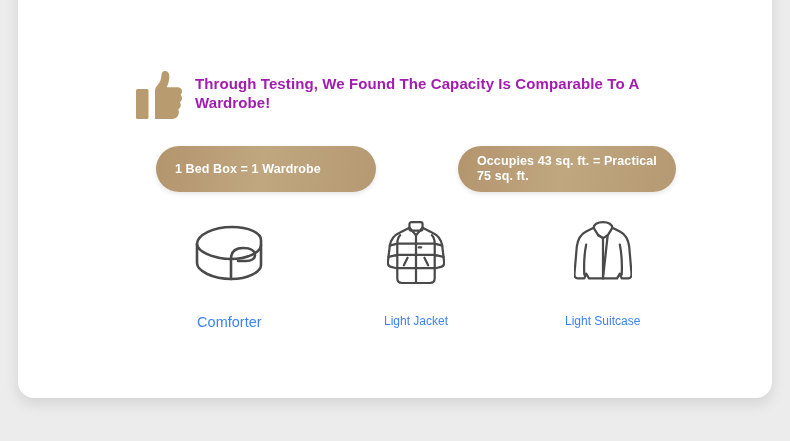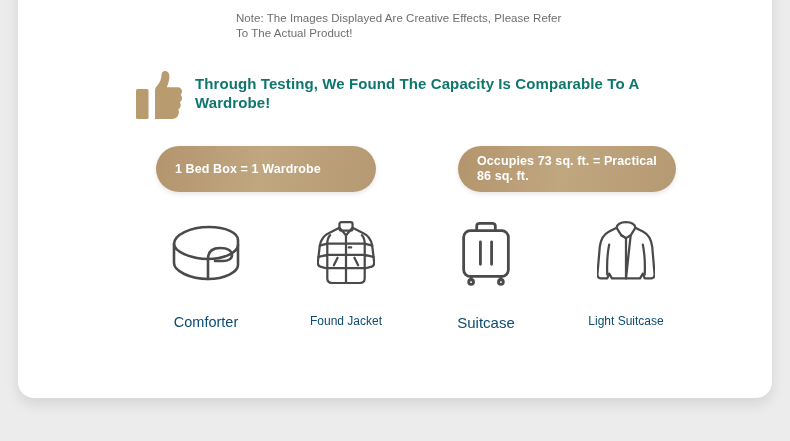--- a/index.html
+++ b/index.html
@@ -44,21 +44,21 @@
   #thumb-icon {
     flex:0 0 auto;
     width:46px; height:50px;
     margin-top:4px;
     display:block;
   }
   #headline {
     font-size:15px;
     font-weight:bold;
     line-height:18.5px;
-    color:#0f766e;
+    color:#a21caf;
     letter-spacing:0.1px;
     max-width:460px;
     padding-top:8px;
   }
 
   
   #pills {
     position:absolute;
     left:118px; top:166px;
     width:560px;
@@ -99,51 +99,50 @@
   }
   .item-icon-wrap {
     height:78px;
     display:flex;
     align-items:center;
     justify-content:center;
   }
   .item-icon-wrap svg { display:block; }
   .item-label {
     margin-top:21px;
-    color:#0c4a6e;
+    color:#3b82f6;
     text-align:center;
     white-space:nowrap;
   }
   .sz-lg  { font-size:14.5px; }
   .sz-md  { font-size:15px; }
   .sz-sm  { font-size:12px; }
 </style>
 </head>
 <body>
 
 <div id="card">
 
-  <div id="note">Note: The Images Displayed Are Creative Effects, Please Refer To The Actual Product!</div>
 
   <div id="headline-row">
     <span id="thumb-icon">
       <svg viewBox="0 0 46 50" width="46" height="50" aria-hidden="true">
         <rect x="0" y="18" width="12.5" height="30" rx="1.5" fill="#b99b70"></rect>
         <path d="M19 48 L19 19.5 C19 17 20.5 15.5 22 13.5 C24 11 25.5 7.5 25.5 4 C25.5 1.6 27 0 29 0 C31.6 0 33.4 2 33.4 5.2 C33.4 9 32.2 13 30.8 16.2 L41.8 16.2 C44.3 16.2 46 18 46 20.3 C46 21.7 45.5 22.9 44.6 23.8 C45.5 24.7 46 25.9 46 27.3 C46 29 45.1 30.4 43.8 31.2 C44.4 32 44.8 33 44.8 34.1 C44.8 35.9 43.8 37.4 42.3 38.2 C42.7 39 42.9 39.9 42.9 40.8 C42.9 44.6 40.5 48 36.5 48 Z" fill="#b99b70"></path>
       </svg>
     </span>
     <div id="headline">Through Testing, We Found The Capacity Is Comparable To A Wardrobe!</div>
   </div>
 
   <div id="pills">
     <div class="pill" id="pill-0">
       <span>1 Bed Box = 1 Wardrobe</span>
     </div>
     <div class="pill" id="pill-1">
-      <span>Occupies 73 sq. ft. = Practical 86 sq. ft.</span>
+      <span>Occupies 43 sq. ft. = Practical 75 sq. ft.</span>
     </div>
   </div>
 
   <div id="items">
 
     <div class="item">
       <div class="item-icon-wrap">
         <svg viewBox="0 0 76 62" width="76" height="62" aria-hidden="true" fill="none" stroke="#4a4a4a" stroke-width="2.6" stroke-linecap="round" stroke-linejoin="round">
           <path d="M6 21 C6 12 22 4 41 4 C58 4 70 10 70 17 L70 42 C70 49 57 56 40 56 C22 56 6 48 6 40 Z"></path>
           <path d="M6 21 C6 28 22 36 40 36 C57 36 70 29 70 22"></path>
@@ -161,36 +160,23 @@
           <path d="M24 8 L14 13 C8 15.5 4 21 3 27 L1 44 C0.6 47 1.5 49 3.5 49.5 L11 51.5 L11 62 C11 65 13 67 16 67 L46 67 C49 67 51 65 51 62 L51 51.5 L58.5 49.5 C60.5 49 61.4 47 61 44 L59 27 C58 21 54 15.5 48 13 L38 8"></path>
           <path d="M24 8 L31 16 L38 8"></path>
           <path d="M31 16 L31 67"></path>
           <path d="M11 25 L3 27 M11 37 L1.6 39 M11 51.5 L11 25 C11 21 12 18 14 16"></path>
           <path d="M51 25 L59 27 M51 37 L60.4 39 M51 51.5 L51 25 C51 21 50 18 48 16"></path>
           <path d="M11 25 L51 25 M11 37 L51 37 M11 51 L51 51"></path>
           <path d="M22 40 L18 48 M40 40 L44 48"></path>
           <path d="M34 29 L36.5 29"></path>
         </svg>
       </div>
-      <div class="item-label sz-sm">Found Jacket</div>
+      <div class="item-label sz-sm">Light Jacket</div>
     </div>
 
-    <div class="item">
-      <div class="item-icon-wrap">
-        <svg viewBox="0 0 58 72" width="54" height="68" aria-hidden="true" fill="none" stroke="#4a4a4a" stroke-width="3" stroke-linecap="round" stroke-linejoin="round">
-          <path d="M19 11 L19 6 C19 4 20.5 3 22.5 3 L35.5 3 C37.5 3 39 4 39 6 L39 11"></path>
-          <rect x="5" y="11" width="48" height="49" rx="7"></rect>
-          <path d="M23 23 L23 47 M35 23 L35 47"></path>
-          <path d="M13 60 L13 64 M45 60 L45 64"></path>
-          <circle cx="13" cy="66" r="2.6"></circle>
-          <circle cx="45" cy="66" r="2.6"></circle>
-        </svg>
-      </div>
-      <div class="item-label sz-md">Suitcase</div>
-    </div>
 
     <div class="item">
       <div class="item-icon-wrap">
         <svg viewBox="0 0 62 72" width="58" height="68" aria-hidden="true" fill="none" stroke="#4a4a4a" stroke-width="2.4" stroke-linecap="round" stroke-linejoin="round">
           <path d="M21 8 C21 4.5 25 2 31 2 C37 2 41 4.5 41 8 L36 16 L31 19 L26 16 Z"></path>
           <path d="M21 8 L13 12 C7 15 4 21 3 28 L0.5 57 C0.3 60 1.5 62 4 62 L11 62 L13 57 L16 62 L31 62"></path>
           <path d="M41 8 L49 12 C55 15 58 21 59 28 L61.5 57 C61.7 60 60.5 62 58 62 L51 62 L49 57 L46 62 L31 62"></path>
           <path d="M26 16 L31 19 L31 62 L36 16"></path>
           <path d="M13 26 C11 36 10.5 48 11 58"></path>
           <path d="M49 26 C51 36 51.5 48 51 58"></path>

